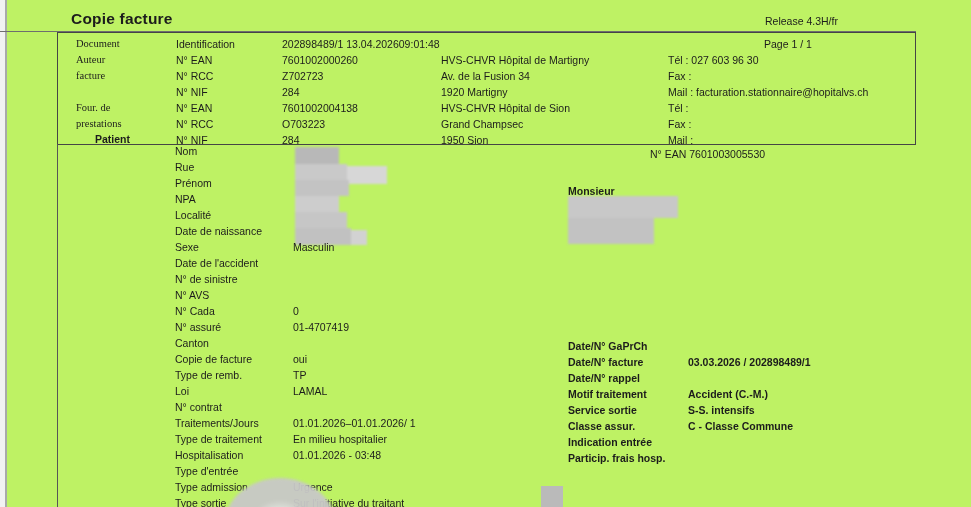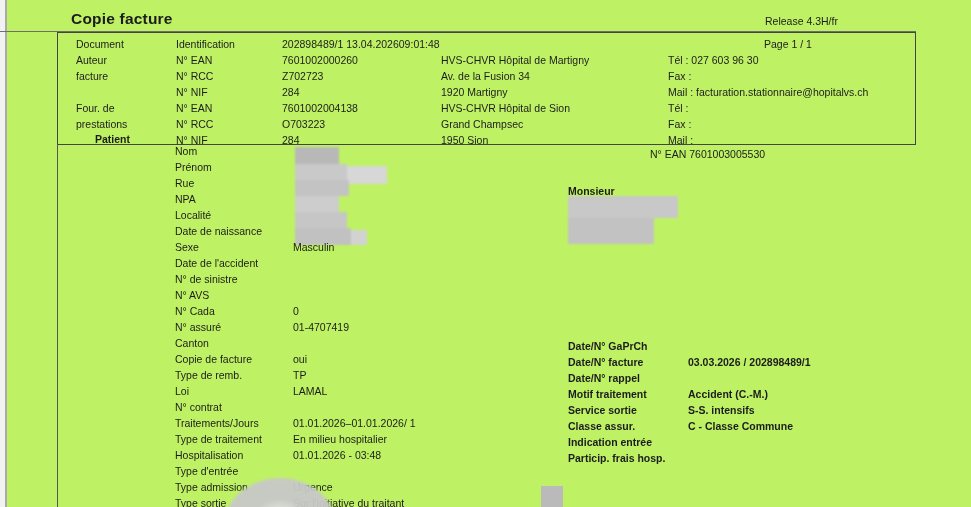--- a/index.html
+++ b/index.html
@@ -17,21 +17,21 @@
   .title-rule{ position:absolute; left:0; top:30.5px; width:916px; height:1.3px; background:#6e6e6e; }
 
   .header-box {
     position:absolute; left:57px; top:32px; width:859px; height:113px;
     border:1.3px solid #454545; box-sizing:border-box;
   }
   .page-label { position:absolute; left:706px; top:3px; white-space:nowrap; }
   .header-rows { position:absolute; left:0; top:3px; right:0; }
   .hrow { position:relative; height:16px; line-height:16px; white-space:nowrap; }
   .hrow span { position:absolute; top:0; white-space:nowrap; }
-  .c-section { left:18px; }
+  .c-section { left:18px;font-family:Liberation Serif, serif; }
   .c-field   { left:118px; }
   .c-value   { left:224px; }
   .c-address { left:383px; }
   .c-contact { left:610px; }
 
   .left-border { position:absolute; left:57px; top:144px; width:1.4px; height:363px; background:#565656; }
 
   .patient-label { position:absolute; left:75px; top:131px; font-weight:bold;padding-left:20px; }
   .patient-ean   { position:absolute; left:650px; top:146px; }
   .salutation    { position:absolute; left:568px; top:183px; font-weight:bold; }
@@ -144,24 +144,24 @@
     <div class="blob" style="left:568px;top:196px;width:110px;height:22px;background:#c8c8c8;"></div>
     <div class="blob" style="left:568px;top:218px;width:86px;height:26px;background:#c2c2c2;"></div>
   </div>
 
   <div class="patient-rows">
 
   <div class="prow">
       <span class="lbl">Nom</span><span class="val"></span>
     </div>
       <div class="prow">
+      <span class="lbl">Rue</span><span class="val"></span>
+    </div>
+      <div class="prow">
       <span class="lbl">Prénom</span><span class="val"></span>
-    </div>
-      <div class="prow">
-      <span class="lbl">Rue</span><span class="val"></span>
     </div>
       <div class="prow">
       <span class="lbl">NPA</span><span class="val"></span>
     </div>
       <div class="prow">
       <span class="lbl">Localité</span><span class="val"></span>
     </div>
       <div class="prow">
       <span class="lbl">Date de naissance</span><span class="val"></span>
     </div>

